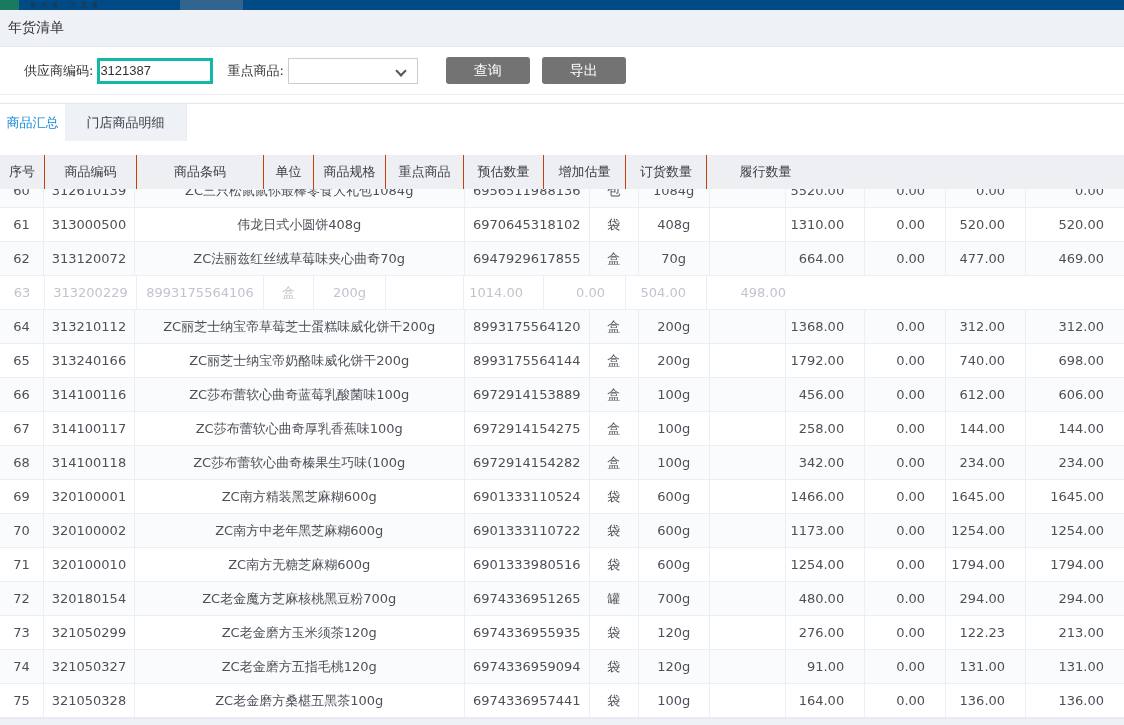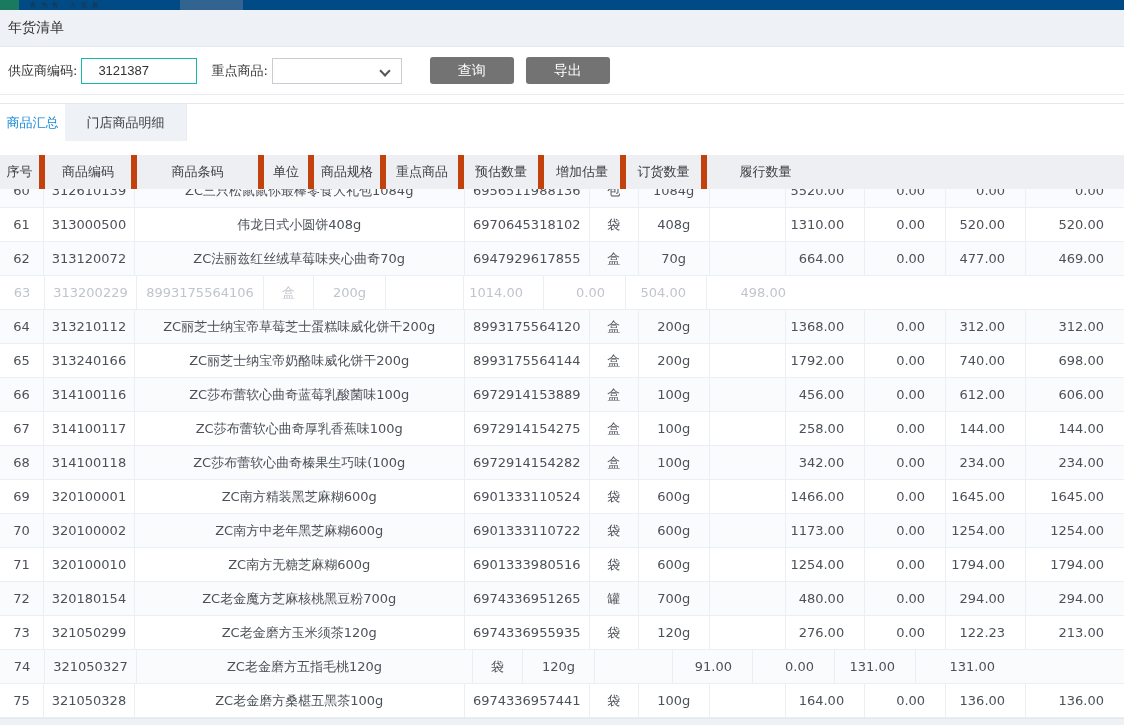--- a/index.html
+++ b/index.html
@@ -13,23 +13,23 @@
     color:#2a2f35; white-space:nowrap; }
   .nav-active-tab { position:absolute; left:180px; top:0; width:63px; height:10px; background:#31658f; }
 
   
   .title-bar { width:100%; height:37px; background:#eef1f6; border-bottom:1px solid #e3e7ee;
     display:flex; align-items:center; padding-left:8px; font-size:14px; color:#333; }
 
   
   .form-bar { width:100%; height:48px; background:#fff; border-bottom:1px solid #e9ebee;
     display:flex; align-items:center; }
-  .form-label { font-size:13px; color:#333; margin-left:8px; }
-  .form-input { margin-left:4px; width:116px; height:26px; border:1px solid #14b8a6;
-    font-size:13px; color:#333; padding:0 16px; outline:none; background:#fff; }
+  .form-label { font-size:13px; color:#333; margin-left:24px; }
+  .form-input { margin-left:4px; width:116px; height:26px; border:3px solid #14b8a6;
+    font-size:13px; color:#333; padding:0 0; outline:none; background:#fff; }
   .label-2 { margin-left:14px; }
   .select-box { margin-left:4px; width:130px; height:26px; border:1px solid #c8cdd4; background:#fff;
     position:relative; cursor:pointer; }
   .chevron { position:absolute; right:12px; top:8px; width:8px; height:8px;
     border-right:2px solid #555; border-bottom:2px solid #555; transform:rotate(45deg); }
   .btn { height:27px; width:84px; border:none; background:#737373; color:#fff; font-size:14px;
     border-radius:3px; cursor:pointer; font-family:inherit; }
   .btn-query { margin-left:28px; }
   .btn-export { margin-left:12px; }
 
@@ -39,21 +39,21 @@
   .tab { height:100%; display:flex; align-items:center; justify-content:center;
     font-size:13px; cursor:pointer; }
   .tab-active { width:65px; background:#fff; color:#1287d9; }
   .tab-inactive { width:122px; background:#eef1f5; color:#3c4046; border-right:1px solid #e8ebef; }
   .tabs-bottom-gap { height:14px; background:#fff; }
 
   
   .tbl { width:1124px; }
   .tbl-header { display:flex; width:1124px; height:34px; background:#edeff3; }
   .th { display:flex; align-items:center; justify-content:center; font-size:13px; color:#3c4046;
-    border-right:6px solid #c2410c; height:100%; }
+    border-right:1px solid #c2410c; height:100%; }
   .th:last-child { border-right:none; }
   .tbl-body { width:1124px; height:529px; overflow:hidden; }
   .tbl-body-inner { margin-top:-15px; }
   .tr { display:flex; width:1124px; height:34px; background:#fff; border-bottom:1px solid #ebeef5; }
   .tr.is-stripe { background:#fafbfc; }
   .td { display:flex; align-items:center; justify-content:center; font-size:13px; color:#4c5158;
     border-right:1px solid #ebeef5; height:100%; overflow:hidden; white-space:nowrap; }
   .td:last-child { border-right:none; }
   .tr.is-disabled .td { color:#c0c4cc; }
   .num { justify-content:flex-end; padding-right:20px; }
@@ -293,20 +293,21 @@
     <div class="td c6"></div>
     <div class="td c7 num">276.00</div>
     <div class="td c8 num">0.00</div>
     <div class="td c9 num">122.23</div>
     <div class="td c10 num">213.00</div>
   </div>
         <div class="tr is-stripe">
     <div class="td c0">74</div>
     <div class="td c1">321050327</div>
     <div class="td c2">ZC老金磨方五指毛桃120g</div>
+    <div class="td c3">6974336959094</div>
     <div class="td c4">袋</div>
     <div class="td c5">120g</div>
     <div class="td c6"></div>
     <div class="td c7 num">91.00</div>
     <div class="td c8 num">0.00</div>
     <div class="td c9 num">131.00</div>
     <div class="td c10 num">131.00</div>
   </div>
         <div class="tr">
     <div class="td c0">75</div>

